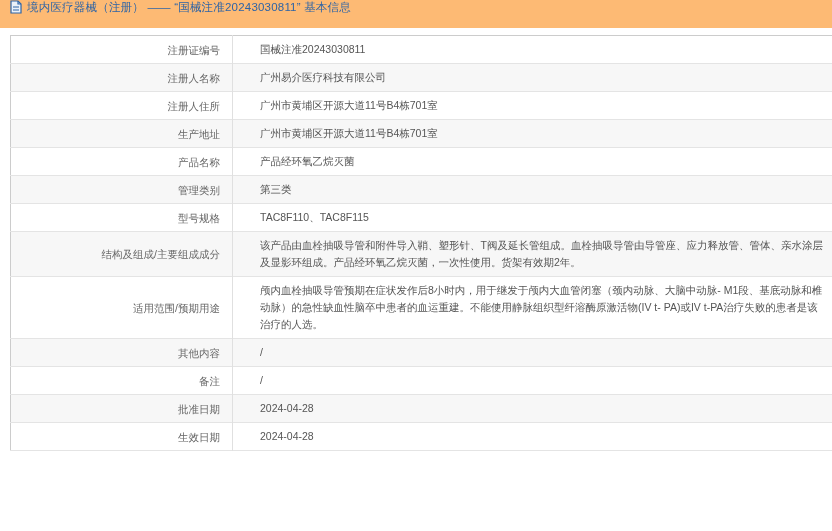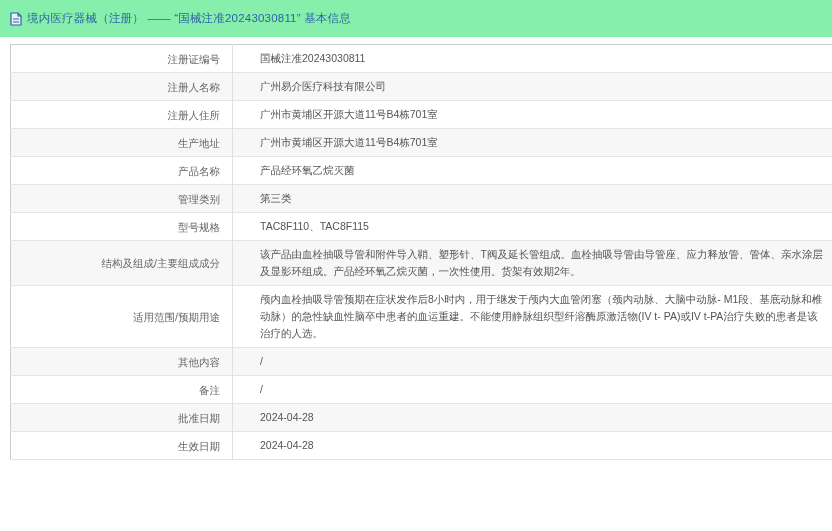--- a/index.html
+++ b/index.html
@@ -3,24 +3,24 @@
 <meta charset="utf-8">
 <style>
   * { box-sizing: border-box; margin: 0; padding: 0; }
   html, body { background: #ffffff; }
   body {
     width: 832px; height: 531px;
     font-family: "Liberation Sans", "DejaVu Sans", sans-serif;
     overflow: hidden;
   }
   .header-bar {
-    height: 37px;
-    background: #86efac;
+    height: 28px;
+    background: #fdba74;
     display: flex;
-    align-items: center;
+    align-items: flex-start;
     padding: 0 10px;
   }
   .header-title {
     color: #2e64a6;
     font-size: 11.5px;
     margin-left: 5px;
     letter-spacing: 0.2px;
   }
   .doc-icon { width: 12px; height: 14px; flex: 0 0 auto; }
   .info-table {

